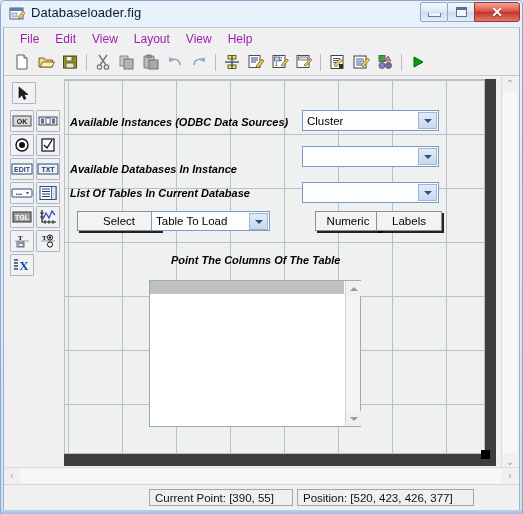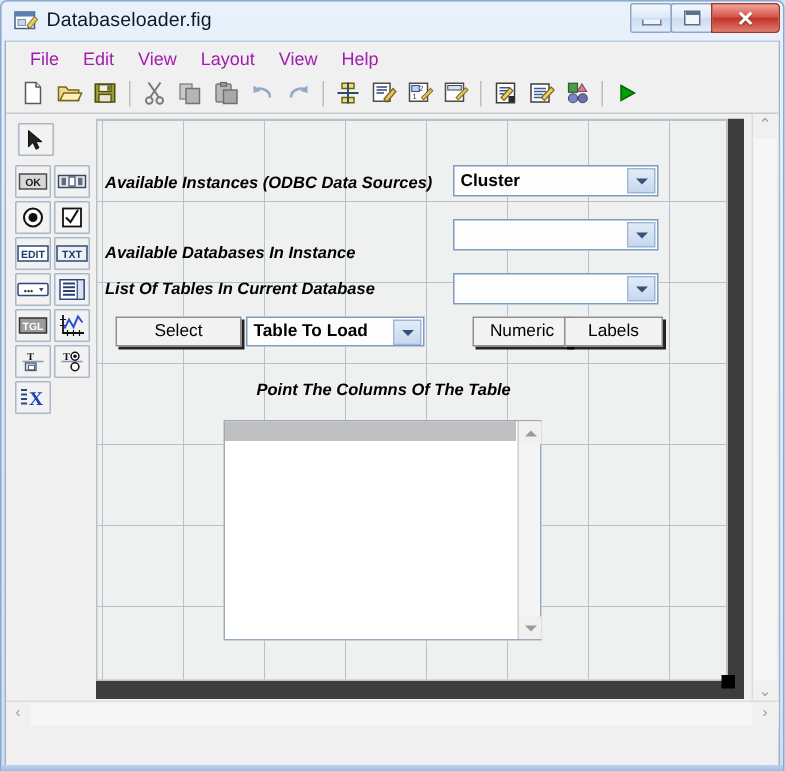--- a/index.html
+++ b/index.html
@@ -216,21 +216,20 @@
     white-space: nowrap;
   }
   .combo {
     position: absolute;
     height: 21px;
     background: #fdfdfd;
     border: 1px solid #7d9bc1;
     box-sizing: border-box;
     display: flex;
     align-items: center;
-    font-weight: bold;
   }
   .combo .val {
     font-size: 11.5px;
     color: #000;
     padding-left: 4px;
     white-space: nowrap;
     overflow: hidden;
     font-family: "Liberation Sans", sans-serif;
   }
   .combo .arrow {
@@ -670,21 +669,21 @@
           <div class="lbl" style="left:5px; top:107px;">List Of Tables In Current Database</div>
           <div class="combo" style="left:237px; top:102px; width:137px;">
             <span class="val"></span>
             <span class="arrow">
               <span class="arrow-glyph"></span>
             </span>
           </div>
 
           <div class="btn" style="left:12px; top:131px; width:84px;text-align:right;">Select</div>
 
-          <div class="combo" style="left:99px; top:131px; width:119px; height:20px;">
+          <div class="combo" style="left:86px; top:131px; width:119px; height:20px;">
             <span class="val">Table To Load</span>
             <span class="arrow">
               <span class="arrow-glyph"></span>
             </span>
           </div>
 
           <div class="btn" style="left:236px; top:131px; width:66px;margin-left:14px;">Numeric</div>
           <div class="btn" style="left:311px; top:131px; width:66px;">Labels</div>
 
           <div class="lbl" style="left:106px; top:174px;">Point The Columns Of The Table</div>
@@ -720,17 +719,21 @@
     <div class="hscroll">
       <div class="sb-btn" style="left:0; top:0;">
         <span class="sb-chev">‹</span>
       </div>
       <div class="sb-trough" style="left:17px; top:1px; right:18px; height:14px;"></div>
       <div class="sb-btn" style="right:1px; top:0;">
         <span class="sb-chev">›</span>
       </div>
     </div>
 
+    <div class="statusbar">
+      <div class="status-panel" id="status-current">Current Point:  [390, 55]</div>
+      <div class="status-panel" id="status-position">Position: [520, 423, 426, 377]</div>
+    </div>
 
   </div>
 
   <div class="bottom-glow"></div>
 </div>
 
 </body></html>

